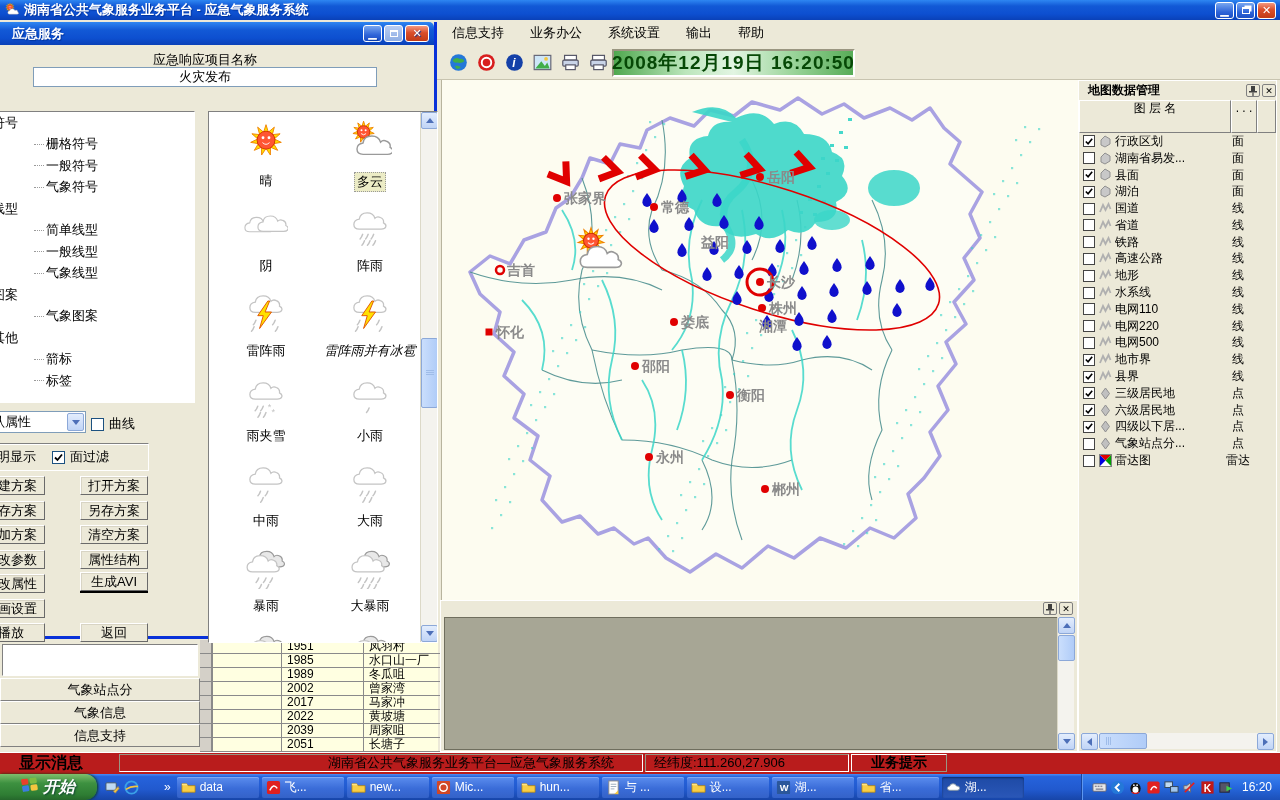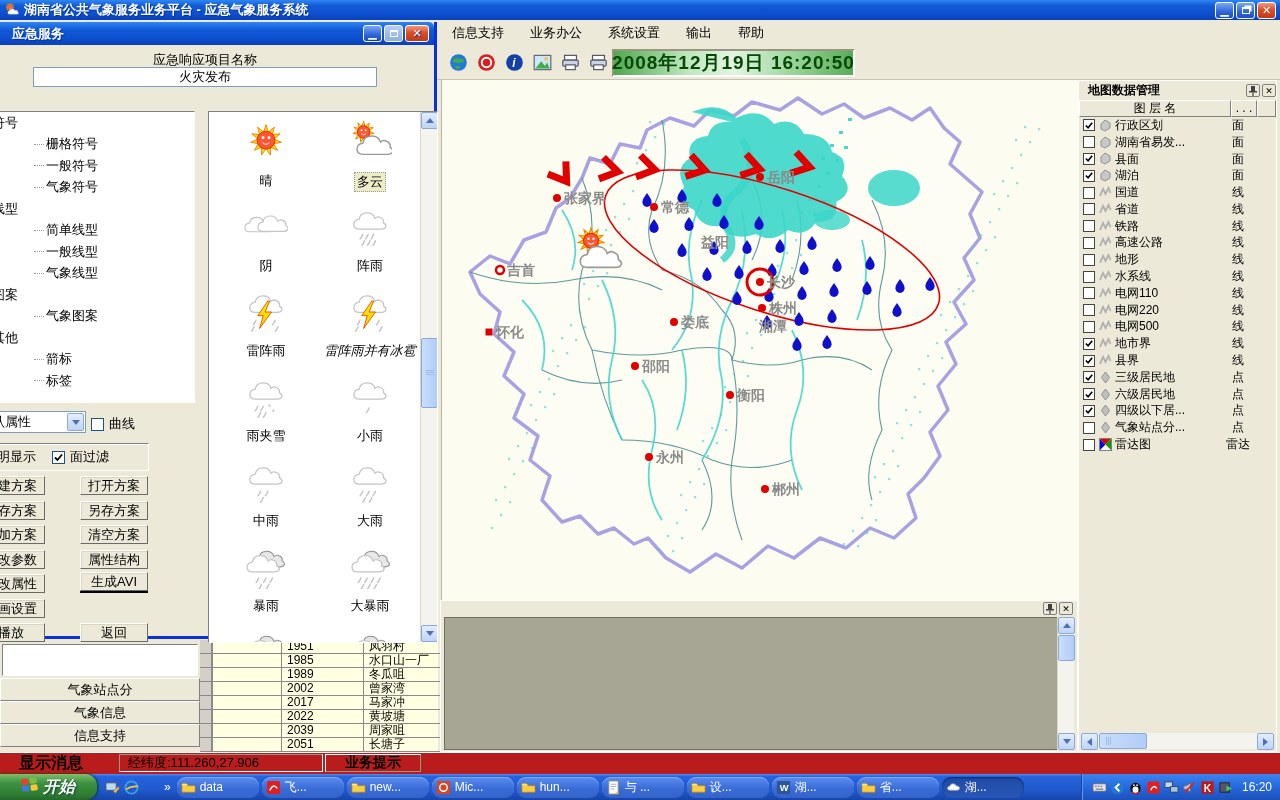--- a/index.html
+++ b/index.html
@@ -51,21 +51,21 @@
 .chk svg { display:block; }
 .groupbox { position:absolute; left:2px; top:398px; width:206px; height:28px; border:1px solid; border-color:#808080 #fff #fff #808080; box-shadow:1px 1px 0 #fff inset; display:flex; align-items:center; gap:16px; padding-left:40px; }
 .dlg-btn { position:absolute; height:19px; background:#ECE9D8; border:1px solid; border-color:#fff #6a6a6a #6a6a6a #fff; box-shadow:1px 1px 0 #D8D4C4 inset; font-size:13px; text-align:center; line-height:17px; white-space:nowrap; overflow:hidden; }
 .dlg-btn.def { border:2px solid #000; line-height:15px; }
 
 .map { left:441px; top:80px; width:637px; height:520px; background:#FDFCF0; border-left:1px solid #B8B49E; z-index:1; }
 
 .rpanel { left:1078px; top:80px; width:199px; height:672px; background:#ECE9D8; border:1px solid #fff; z-index:2; }
 .rp-title { height:19px; display:flex; align-items:center; font-size:12px; font-weight:bold; padding-left:9px; }
 .rp-minibtn { width:14px; height:13px; background:#ECE9D8; border:1px solid #808080; border-radius:2px; margin-left:2px; display:flex; align-items:center; justify-content:center; font-size:9px; }
-.rp-header { display:flex; height:17px;justify-content:space-between; }
+.rp-header { display:flex; height:33px;justify-content:space-between; }
 .rp-hcell { background:#ECE9D8; border:1px solid; border-color:#fff #808080 #808080 #fff; font-size:12px; text-align:center; line-height:15px; overflow:hidden; }
 .layer-row { display:flex; align-items:center; height:16.8px; font-size:12px; white-space:nowrap; }
 .layer-row .chk { width:12px; height:12px; margin-left:4px; border-color:#444; }
 .layer-row .lic { width:13px; height:13px; margin:0 3px 0 4px; flex:none; }
 .layer-row .lname { width:103px; overflow:hidden; }
 .layer-row .ltype { width:40px; text-align:center; }
 .rp-hscroll { position:absolute; left:2px; bottom:2px; width:193px; height:16px; background:#F4F3EE; }
 
 .bpanel { left:440px; top:600px; width:638px; height:152px; background:#ECE9D8; border:1px solid #fff; z-index:2; }
 .bp-strip { height:15px; display:flex; justify-content:flex-end; align-items:center; padding-right:4px; }
@@ -80,21 +80,21 @@
 .strow .c { background:#FFFFE1; border-right:1px solid #8a8a8a; font-size:12px; line-height:13px; padding-left:5px; overflow:hidden; white-space:nowrap; }
 .strow .c1 { width:69px; } .strow .c2 { width:82px; } .strow .c3 { width:74px; border-right:none; }
 
 .statusbar { left:0; top:752px; width:1280px; height:22px; background:#b91c1c; border-top:1px solid #fff; display:flex; z-index:3; font-size:13px; }
 .st-sec { border:1px solid; border-color:#9a9684 #fff #fff #9a9684; margin:1px 1px 2px 1px; display:flex; align-items:center; overflow:hidden; white-space:nowrap; }
 .st-raised { border-color:#fff #9a9684 #9a9684 #fff; justify-content:center; font-weight:bold; }
 
 .taskbar { left:0; top:774px; width:1280px; height:26px; background:linear-gradient(180deg,#4B8DF5 0%,#2663DC 10%,#2159CE 60%,#1745A8 100%); z-index:10; display:flex; align-items:center; }
 .startbtn { width:97px; height:26px; border-radius:0 12px 12px 0; background:linear-gradient(180deg,#7FBE6C 0%,#3D9140 35%,#2E7D33 80%,#25672B 100%); box-shadow:1px 0 3px #0a3c10; display:flex; align-items:center; justify-content:center; gap:5px; color:#fff; font-weight:bold; font-style:italic; font-size:16px; text-shadow:1px 1px 2px #143; }
 .qlaunch { display:flex; align-items:center; gap:4px; padding:0 6px 0 8px; }
-.taskitem { width:82px; height:21px; margin-right:3px; border-radius:9px; background:linear-gradient(180deg,#5B8DEE,#3A6CD8 55%,#3462C8); box-shadow:0 1px 0 #7FA8F5 inset; color:#fff; font-size:12px; display:flex; align-items:center; gap:4px; padding:0 4px; overflow:hidden; white-space:nowrap; }
+.taskitem { width:82px; height:21px; margin-right:3px; border-radius:2px; background:linear-gradient(180deg,#5B8DEE,#3A6CD8 55%,#3462C8); box-shadow:0 1px 0 #7FA8F5 inset; color:#fff; font-size:12px; display:flex; align-items:center; gap:4px; padding:0 4px; overflow:hidden; white-space:nowrap; }
 .taskitem.active { background:linear-gradient(180deg,#1E4AA5,#2A57B8); box-shadow:0 1px 2px #0D2B66 inset; }
 .tray { margin-left:auto; height:26px; display:flex; align-items:center; gap:3px; padding:0 8px 0 10px; background:linear-gradient(180deg,#3C84F0 0%,#2668DE 50%,#1C50B8 100%); border-left:1px solid #1845A0; box-shadow:1px 0 0 #5E97F0 inset; color:#fff; }
 .tray .time { font-size:12px; margin-left:6px; color:#fff; }
 .ticon { width:15px; height:15px; display:flex; align-items:center; justify-content:center; }
 </style>
 </head>
 <body>
 
 <div class="abs titlebar">
   <span class="tb-ic" style="width:16px;height:16px" id="appicon">
@@ -735,20 +735,21 @@
         <span class="rh"></span>
         <span class="c c1"></span>
         <span class="c c2">2051</span>
         <span class="c c3">长塘子</span>
       </div>
     </div>
 </div>
 
 <div class="abs statusbar">
   <div class="st-sec" style="width:116px;border:none;font-weight:bold;font-size:16px;padding-left:18px">显示消息</div>
+  <div class="st-sec" style="width:524px;padding-left:208px">湖南省公共气象服务业务平台—应急气象服务系统</div>
   <div class="st-sec" style="width:204px;padding-left:8px">经纬度:111.260,27.906</div>
   <div class="st-sec st-raised" style="width:96px;font-size:14px">业务提示</div>
   <div class="st-sec" style="width:14px;border:none"></div>
 </div>
 
 <div class="abs taskbar">
   <div class="startbtn">
     <span style="display:inline-block;transform:rotate(-8deg)">
       <svg width="16" height="14" viewBox="0 0 16 14">
           <rect x="0" y="0" width="7" height="6" rx="1.5" fill="#E8402C"></rect>

